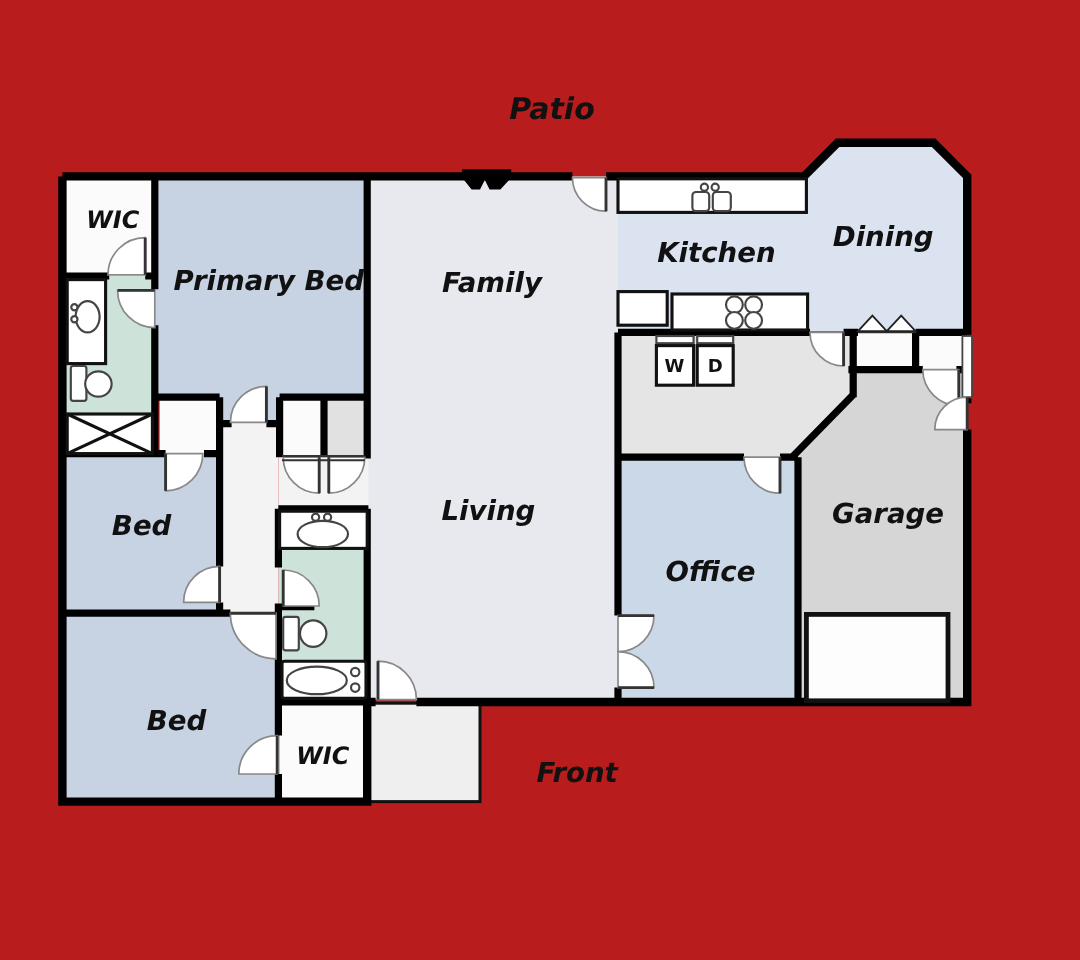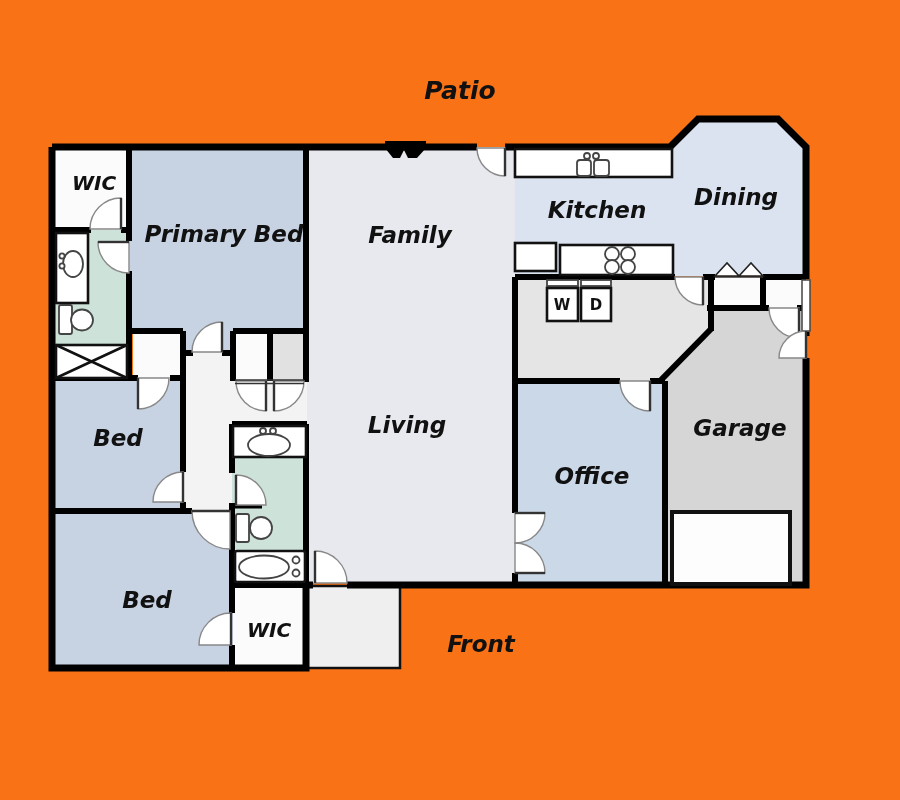--- a/index.html
+++ b/index.html
@@ -1,16 +1,16 @@
 <!DOCTYPE html>
 <html style="--c-wall: #000000; --c-bed: #c7d2e2; --c-office: #cbd8e8; --c-kitchen: #dbe3f1; --c-living: #e7e9ee; --c-bath: #cde2d9; --c-laundry: #e5e5e5; --c-garage: #d6d6d6; --c-closetgray: #e1e1e1; --c-whiteroom: #fbfbfb; --c-hall: #f3f3f4; --c-porch: #efefef;"><head>
 <meta charset="utf-8">
 <style>
   html,body{margin:0;padding:0;background:#ffffff;}
-  .stage{position:relative;width:900px;height:800px;background:#f97316;overflow:hidden;
+  .stage{position:relative;width:900px;height:800px;background:#b91c1c;overflow:hidden;
          font-family:"DejaVu Sans", sans-serif;text-decoration:underline;}
   svg{display:block;}
   svg text{font-family:"DejaVu Sans", sans-serif;font-weight:bold;font-style:italic;fill:#111;}
   .room-label{font-size:23px;text-anchor:middle;}
   .label-lg{font-size:25px;text-anchor:middle;}
   .label-sm{font-size:20px;text-anchor:middle;}
   .wd-label{font-size:15px;font-style:normal;text-anchor:middle;}
   .wall{stroke:var(--c-wall,#000);stroke-width:7;fill:none;stroke-linecap:butt;}
   .iwall{stroke:var(--c-wall,#000);stroke-width:6;fill:none;stroke-linecap:butt;}
   .halfwall{stroke:var(--c-wall,#000);stroke-width:5;fill:none;}

